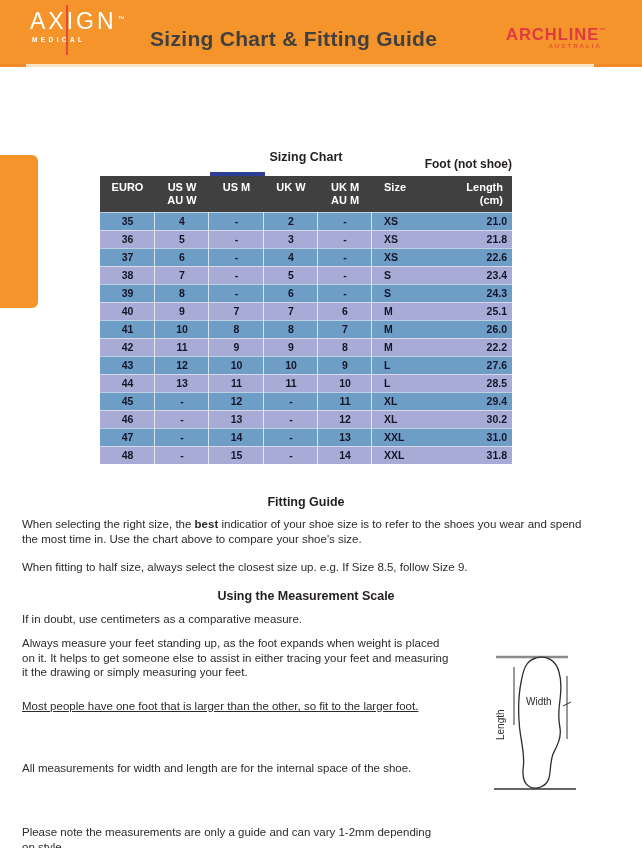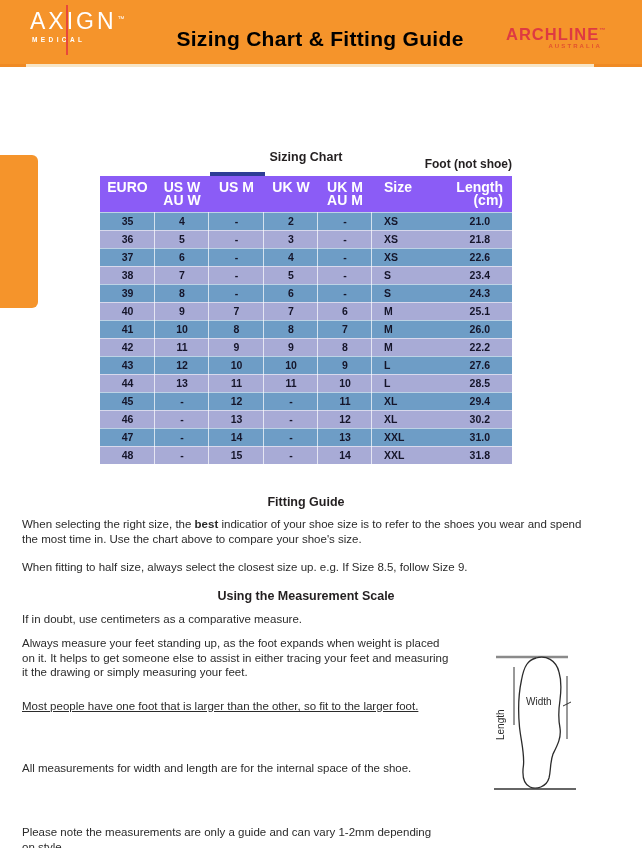--- a/index.html
+++ b/index.html
@@ -6,22 +6,22 @@
   .page{position:relative;width:642px;height:848px;background:#ffffff;overflow:hidden;
         font-family:"Liberation Sans", sans-serif;color:#2b2b2b;}
 
   
   .header{position:absolute;left:0;top:0;width:642px;height:64px;background:#F5942B;}
   .brand{position:absolute;left:30px;top:9px;color:#fff;}
   .brand-name{font-size:23px;letter-spacing:3px;font-weight:400;line-height:24px;}
   .brand-tm{font-size:7px;vertical-align:top;position:relative;top:-2px;left:1px;}
   .brand-sub{font-size:6.5px;font-weight:bold;letter-spacing:3.4px;margin-top:3px;margin-left:2px;}
   .brand-line{position:absolute;left:66px;top:5px;width:2px;height:50px;background:#E8483B;}
-  .header-title{position:absolute;left:150px;top:27px;width:340px;text-align:center;
-                color:#000000;font-weight:bold;font-size:21px;letter-spacing:.3px;}
+  .header-title{position:absolute;left:150px;top:27px;width:340px;
+                color:#404040;font-weight:bold;font-size:21px;letter-spacing:.3px;}
   .partner{position:absolute;left:506px;top:26px;text-align:right;width:96px;}
   .partner-name{font-size:16.5px;font-weight:bold;letter-spacing:1px;color:#DE3A42;line-height:16px;}
   .partner-tm{font-size:6px;color:#DE3A42;vertical-align:top;position:relative;top:-4px;}
   .partner-sub{font-size:6px;font-weight:bold;letter-spacing:2.1px;color:#E2512F;margin-top:1px;}
   .rule{position:absolute;top:64px;left:0;width:642px;height:3px;background:#F7E5C6;}
   .rule-cap-left{position:absolute;top:64px;left:0;width:26px;height:3px;background:#EF8A24;}
   .rule-cap-right{position:absolute;top:64px;left:594px;width:48px;height:3px;background:#EF8A24;}
 
   
   .side-tab{position:absolute;left:0;top:155px;width:38px;height:153px;background:#F5942B;
@@ -33,32 +33,32 @@
   
   .table-title{position:absolute;left:100px;top:150px;width:412px;text-align:center;
                font-weight:bold;font-size:12.5px;color:#231F20;}
   .table-note{position:absolute;left:370px;top:157px;width:142px;text-align:right;
               font-weight:bold;font-size:12px;color:#231F20;}
 
   
   .tbl-wrap{position:absolute;left:100px;top:176px;width:412px;}
   .usm-raise{position:absolute;left:210px;top:172px;width:55px;height:4px;background:#2E3D96;}
   table{border-collapse:separate;border-spacing:0;table-layout:fixed;width:412px;}
-  thead th{background:#8b5cf6;color:#fff;font-size:14px;font-weight:bold;vertical-align:top;
+  thead th{background:#404040;color:#fff;font-size:11px;font-weight:bold;vertical-align:top;
            padding:5px 0 4px 0;line-height:13px;height:27px;}
   tbody td{font-size:10.5px;font-weight:bold;color:#15152a;height:18px;padding:0;
            box-shadow:inset 0 1px 0 rgba(255,255,255,.55);}
   tbody td.c0,tbody td.c1,tbody td.c2,tbody td.c3,tbody td.c4{
            box-shadow:inset 0 1px 0 rgba(255,255,255,.55), inset -1px 0 0 rgba(255,255,255,.7);}
   tr.blu td{background:#6E9DC6;}
   tr.lav td{background:#A8ABD6;}
   .c0,.c1,.c2,.c3,.c4{text-align:center;}
   .c5{text-align:left;padding-left:12px;}
   th.c5{padding-left:12px;}
-  .c6{text-align:right;padding-right:22px;}
+  .c6{text-align:right;padding-right:5px;}
   th.c6{padding-right:9px;}
 
   
   .h-center{position:absolute;left:6px;width:600px;text-align:center;font-weight:bold;
             font-size:12.5px;color:#231F20;}
   .para{position:absolute;left:22px;font-size:11.5px;line-height:14.5px;color:#2b2b2b;}
 
   
   .foot-diagram{position:absolute;left:490px;top:648px;width:112px;height:150px;}
   .foot-diagram svg{display:block;}

